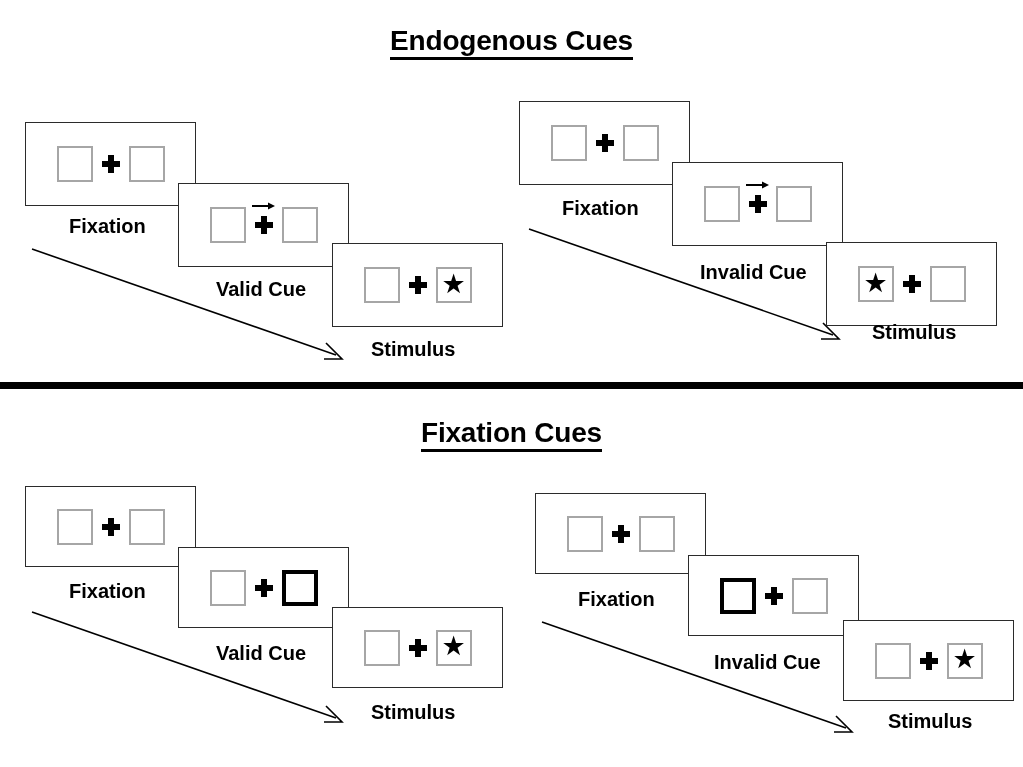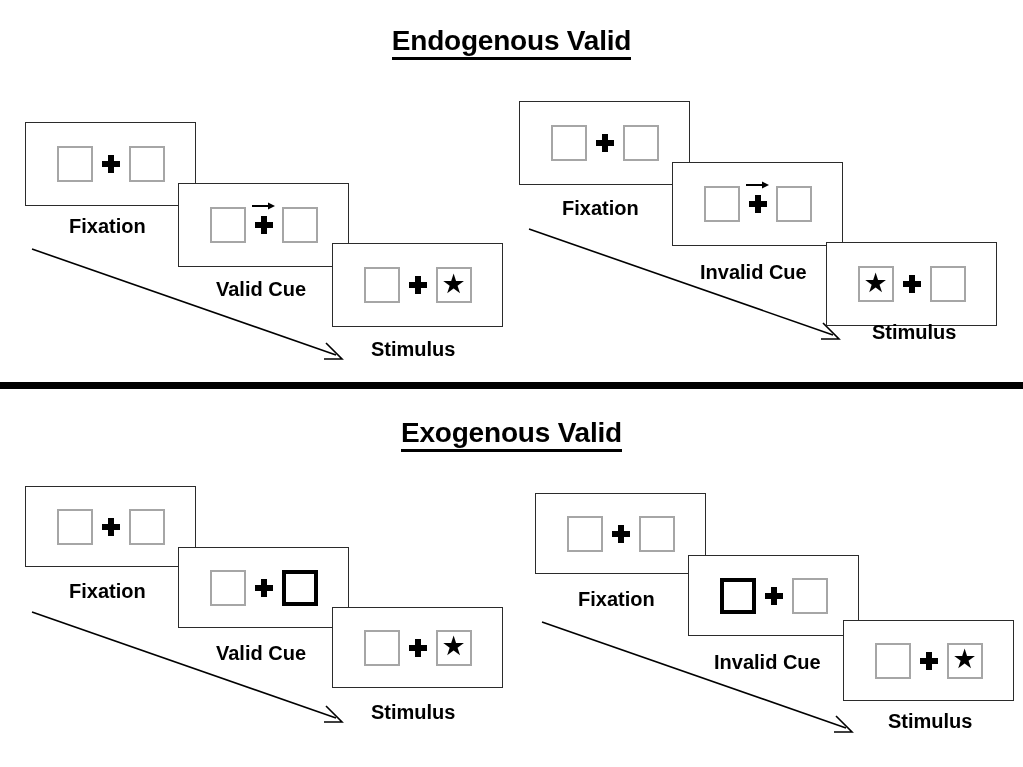--- a/index.html
+++ b/index.html
@@ -160,21 +160,21 @@
   #p-exo-inval-cue       { left: 688px; top: 555px; width: 171px; height: 81px; }
   #lbl-exo-inval-cue     { left: 714px; top: 651px; }
   #p-exo-inval-stim      { left: 843px; top: 620px; width: 171px; height: 81px; }
   #lbl-exo-inval-stim    { left: 888px; top: 710px; }
   #arrow-exo-inval       { left: 540px; top: 618px; width: 320px; height: 118px; }
 </style>
 </head>
 <body>
 
 <div class="section-title" id="title-endogenous">
-  <span>Endogenous Valid</span>
+  <span>Endogenous Cues</span>
 </div>
 
 <svg class="seq-arrow" id="arrow-endo-valid" viewBox="0 0 320 118">
   <line x1="2" y1="4" x2="306" y2="110" stroke="#000" stroke-width="1.6"></line>
   <path d="M296 98 L312 114 L294 114" fill="none" stroke="#000" stroke-width="1.6"></path>
 </svg>
 
 <div class="panel" id="p-endo-valid-fix">
   <div class="panel-inner">
     <div class="tbox"></div>
@@ -244,21 +244,21 @@
     </div>
     <div class="cross"></div>
     <div class="tbox"></div>
   </div>
 </div>
 <div class="panel-label" id="lbl-endo-inval-stim">Stimulus</div>
 
 <div id="divider"></div>
 
 <div class="section-title" id="title-exogenous">
-  <span>Exogenous Valid</span>
+  <span>Fixation Cues</span>
 </div>
 
 <svg class="seq-arrow" id="arrow-exo-valid" viewBox="0 0 320 118">
   <line x1="2" y1="4" x2="306" y2="110" stroke="#000" stroke-width="1.6"></line>
   <path d="M296 98 L312 114 L294 114" fill="none" stroke="#000" stroke-width="1.6"></path>
 </svg>
 
 <div class="panel" id="p-exo-valid-fix">
   <div class="panel-inner">
     <div class="tbox"></div>

